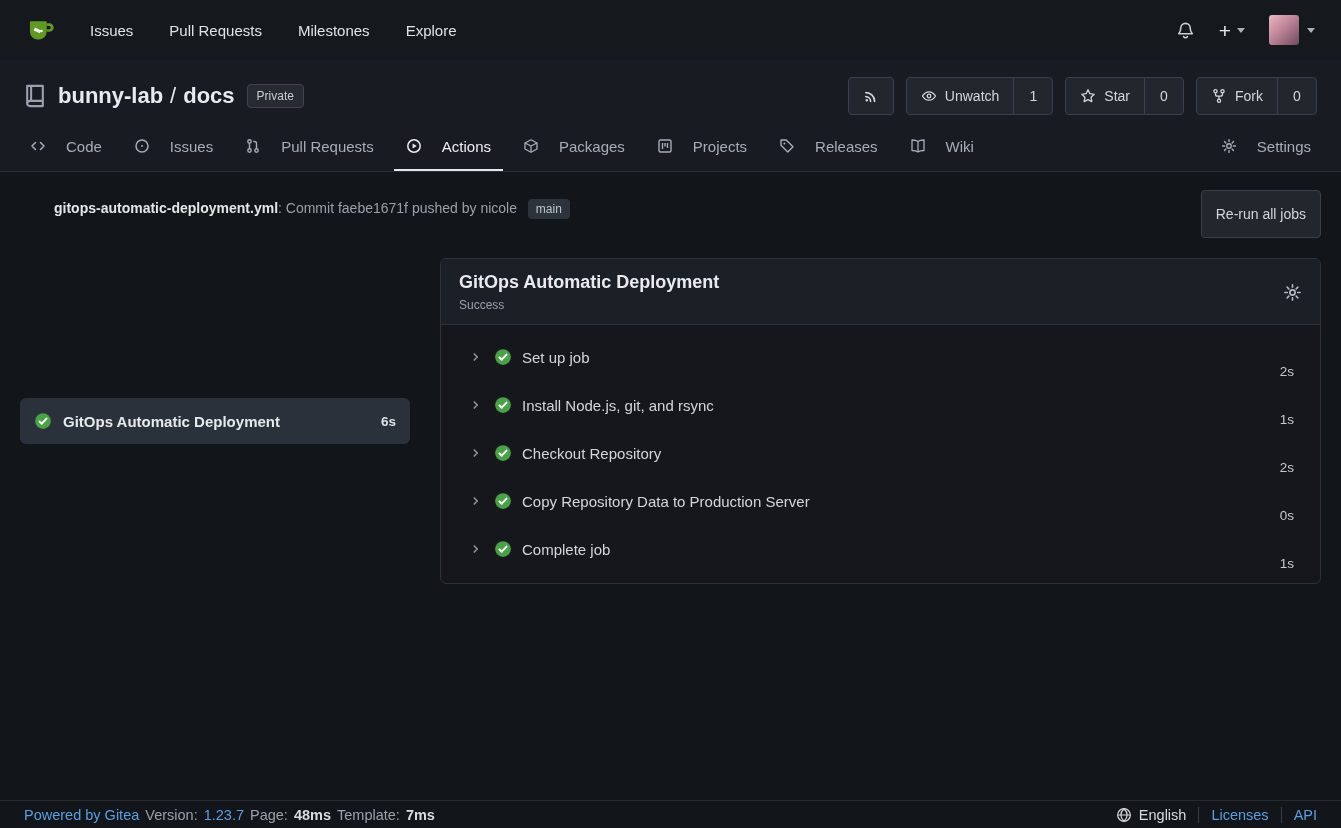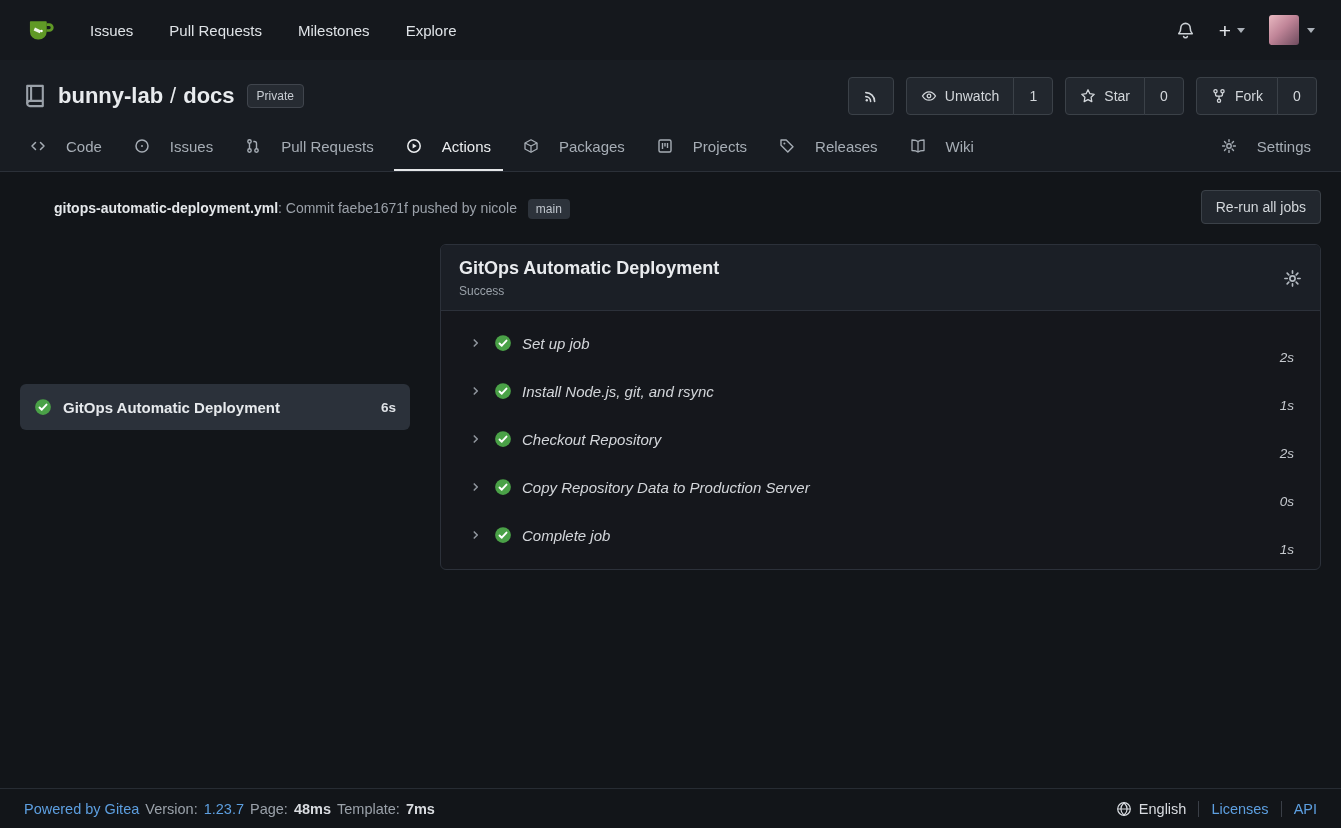--- a/index.html
+++ b/index.html
@@ -67,46 +67,46 @@
   
   .main{flex:1;background:#121519;overflow:hidden;}
   .run-header{display:flex;align-items:flex-start;padding:18px 20px 16px 20px;}
   .run-title-row{display:flex;align-items:center;gap:10px;}
   .check-lg{width:24px;height:24px;}
   .run-title{font-size:22px;font-weight:500;color:#e9ebee;}
   .run-subtitle{margin:9px 0 0 34px;font-size:14px;color:#9ba1a9;}
   .wf-file{color:#e4e7ea;font-weight:700;}
   .branch-badge{background:#2d333b;color:#bfc5cc;border-radius:4px;padding:3px 8px;
     font-size:12px;margin-left:7px;display:inline-block;}
-  .rerun-btn{margin-left:auto;height:34px;flex-shrink:0;}
+  .rerun-btn{margin-left:auto;height:48px;flex-shrink:0;}
 
   
   .run-body{display:flex;gap:30px;padding:4px 20px 0 20px;align-items:center;}
   .job-list{width:390px;flex-shrink:0;}
   .job-item{display:flex;align-items:center;gap:11px;height:46px;padding:0 14px;border-radius:6px;}
   .job-item.selected{background:#2b313a;}
   .check-sm{width:18px;height:18px;}
   .job-name{font-weight:700;font-size:15px;color:#e7eaed;flex:1;}
   .job-duration{font-weight:700;font-size:13.5px;color:#dfe2e6;}
 
   .job-panel{flex:1;border:1px solid #2c313a;border-radius:6px;overflow:hidden;background:#15171c;}
   .panel-header{background:#1b1f26;padding:13px 18px 12px 18px;display:flex;align-items:center;
     border-bottom:1px solid #2c313a;}
   .panel-title{font-size:18px;font-weight:600;color:#e9ebee;}
   .panel-status{font-size:12px;color:#99a0a8;margin-top:5px;}
   .panel-gear{margin-left:auto;width:19px;height:19px;color:#b3b9c0;}
-  .steps{padding:8px 0 10px 0;font-style:italic;}
+  .steps{padding:8px 0 10px 0;}
   .step-row{display:flex;align-items:center;height:48px;padding:0 26px 0 28px;gap:10px;}
   .step-chevron{width:14px;height:14px;color:#8f959d;}
   .step-row .check-sm{margin-left:1px;}
   .step-name{font-size:15px;color:#d3d6da;flex:1;}
   .step-duration{font-size:13.5px;color:#c6cacf;margin-top:28px;}
 
   
-  .footer{flex-shrink:0;height:40px;border-top:1px solid #272c33;background:#121519;
+  .footer{flex-shrink:0;height:28px;border-top:1px solid #272c33;background:#121519;
     display:flex;align-items:center;padding:0 24px;font-size:14.5px;color:#9aa1a9;}
   .footer-left{display:flex;align-items:center;gap:6px;}
   .footer a,.link{color:var(--link);text-decoration:none;}
   .footer-strong{color:#d9dce0;font-weight:700;}
   .footer-right{margin-left:auto;display:flex;align-items:center;}
   .lang{display:flex;align-items:center;gap:7px;color:#d8dbe0;}
   .globe{width:16px;height:16px;color:#d8dbe0;}
   .fsep{width:1px;height:16px;background:#3a3f47;margin:0 12px;}
 </style>
 </head>

